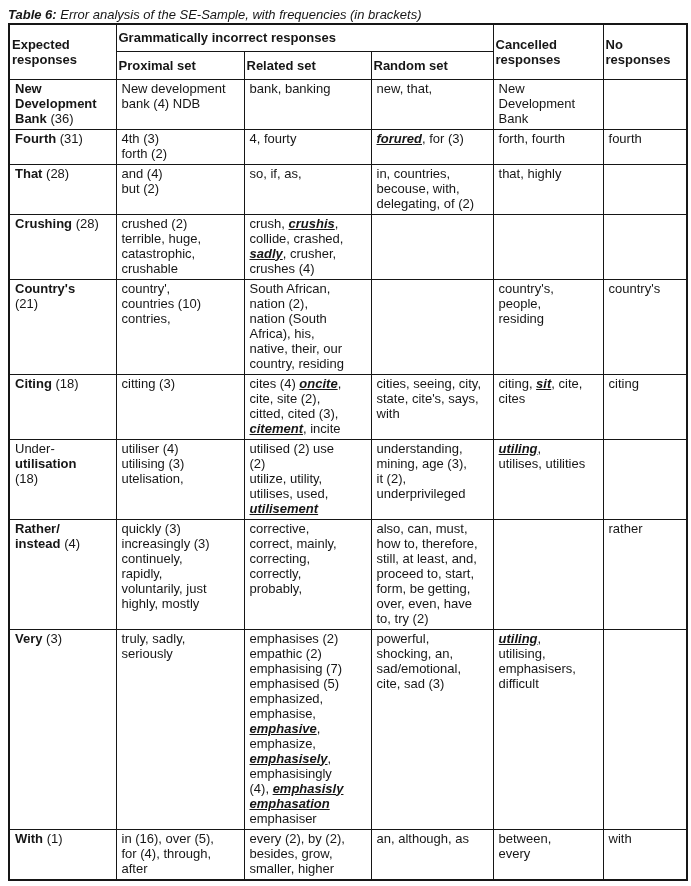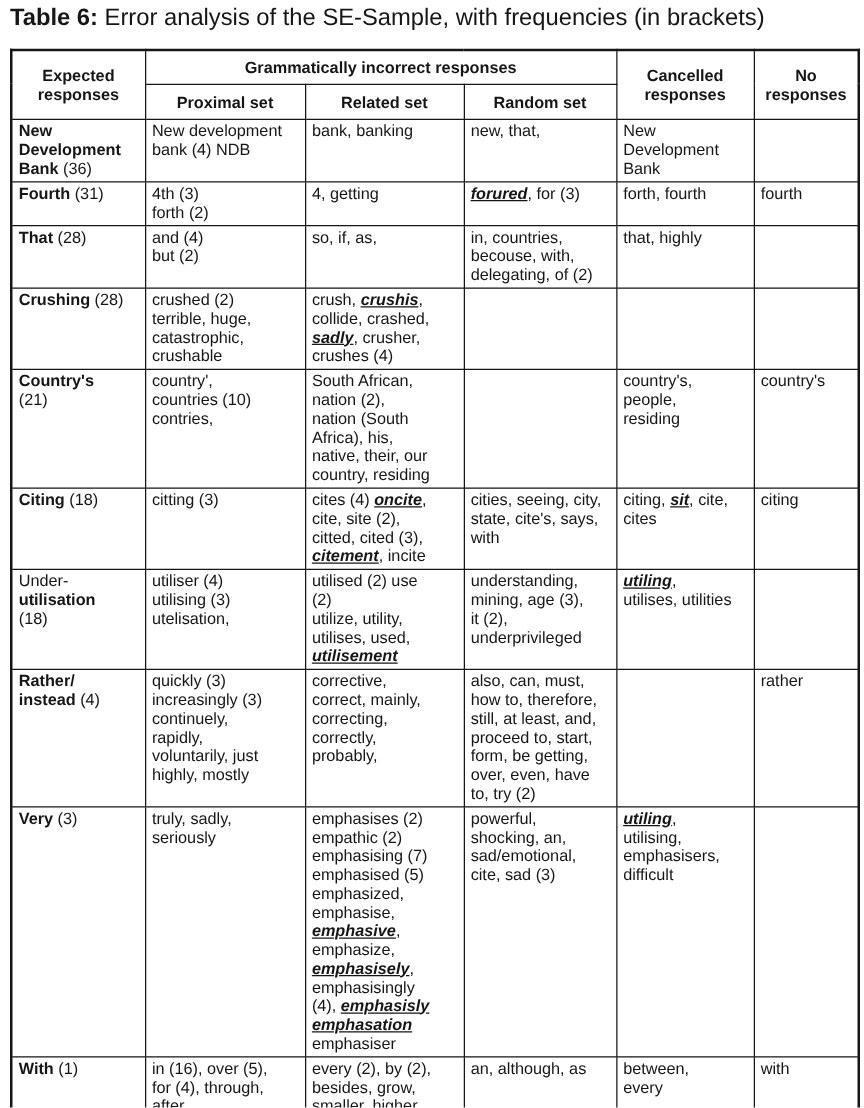--- a/index.html
+++ b/index.html
@@ -11,43 +11,44 @@
     width: 691px;
     height: 886px;
     overflow: hidden;
     font-family: "Liberation Sans", sans-serif;
     color: #161616;
   }
   .page {
     padding: 6px 0 0 8px;
   }
   .caption {
-    font-size: 19px;
+    font-size: 13px;
     line-height: 17px;
-    margin: 0 0 16px 0;
+    margin: 0 0 0 0;
+    font-style: italic;
   }
   .b { font-weight: 700; }
   .bi { font-weight: 700; font-style: italic; text-decoration: underline; }
   table.err {
     border-collapse: collapse;
     table-layout: fixed;
     width: 678px;
     border: 2px solid #161616;
   }
   table.err th, table.err td {
     border: 1px solid #161616;
     box-sizing: border-box;
   }
   thead tr.h1 { height: 27px; }
   thead tr.h2 { height: 28px; }
   table.err th {
     font-size: 13px;
     line-height: 15px;
     font-weight: 700;
-    text-align: center;
+    text-align: left;
     vertical-align: middle;
     white-space: pre-line;
     padding: 1px 2px;
   }
   table.err td {
     font-size: 13px;
     line-height: 15px;
     vertical-align: top;
     text-align: left;
     white-space: pre-line;
@@ -97,21 +98,21 @@
           <td><span>new, that,</span></td>
           <td><span>New
 Development
 Bank</span></td>
           <td></td>
         </tr>
         <tr>
           <td><span class="b">Fourth</span><span> (31)</span></td>
           <td><span>4th (3)
 forth (2)</span></td>
-          <td><span>4, getting</span></td>
+          <td><span>4, fourty</span></td>
           <td><span class="bi">forured</span><span>, for (3)</span></td>
           <td><span>forth, fourth</span></td>
           <td><span>fourth</span></td>
         </tr>
         <tr>
           <td><span class="b">That</span><span> (28)</span></td>
           <td><span>and (4)
 but (2)</span></td>
           <td><span>so, if, as,</span></td>
           <td><span>in, countries,

